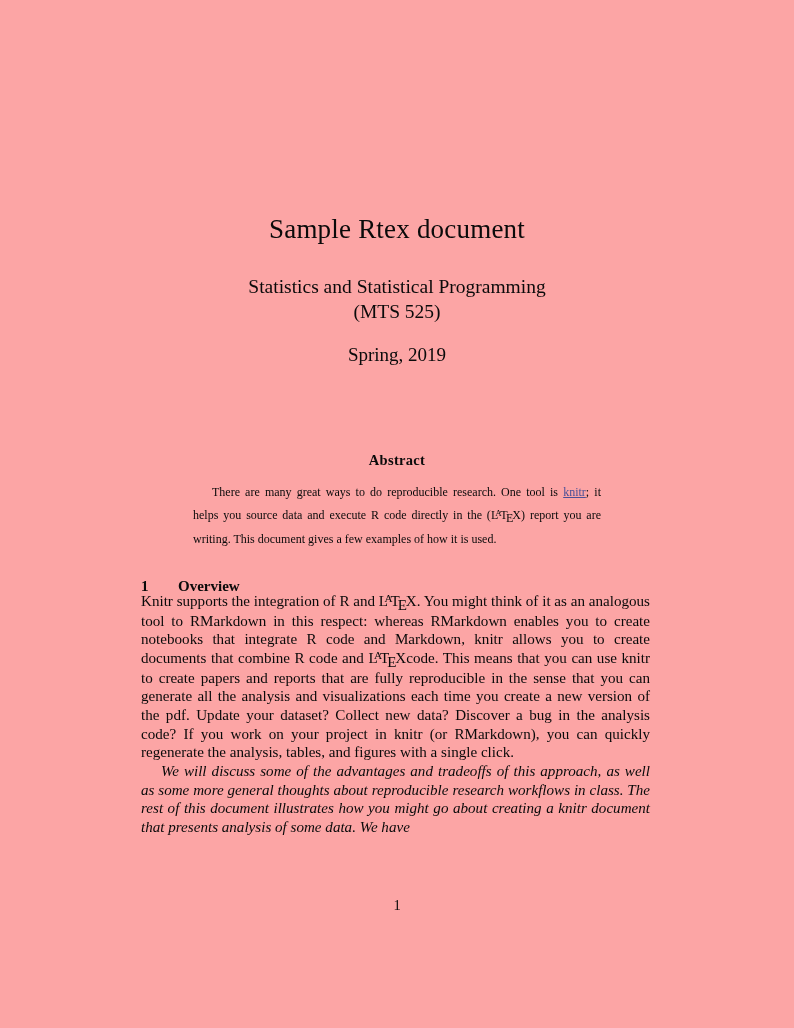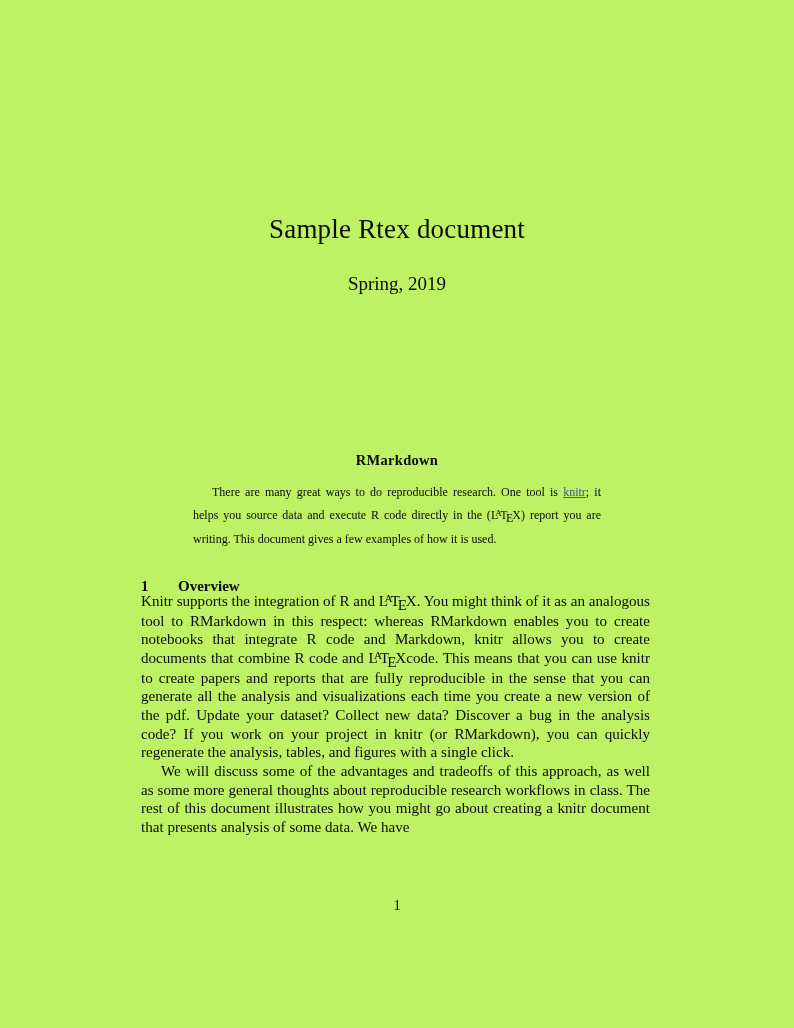--- a/index.html
+++ b/index.html
@@ -4,21 +4,21 @@
 <style>
   html, body {
     margin: 0;
     padding: 0;
     background: #ffffff;
   }
   .page {
     position: relative;
     width: 794px;
     height: 1028px;
-    background: #bef264;
+    background: #fca5a5;
     margin: 0 auto;
     overflow: hidden;
     font-family: "Liberation Serif", "DejaVu Serif", serif;
     color: #0a0a0a;
   }
 
   
   .title-block {
     position: absolute;
     left: 0;
@@ -43,21 +43,21 @@
     font-size: 19px;
     line-height: 25px;
   }
   .author-email {
     display: block;
     margin-top: 2px;
     color: #4a4f97;
     font-size: 18.5px;
   }
   .date-block {
-    margin-top: 26px;
+    margin-top: 19px;
     font-size: 19px;
     line-height: 24px;
   }
 
   
   .abstract {
     position: absolute;
     left: 181px;
     width: 432px;
     top: 452px;
@@ -97,21 +97,21 @@
     width: 509px;
     top: 592px;
   }
   .body-text p {
     font-size: 15.1px;
     line-height: 18.65px;
     text-align: justify;
     margin: 0;
     hyphens: none;
   }
-  .body-text p + p { text-indent: 20px; }
+  .body-text p + p { text-indent: 20px; font-style: italic; }
 
   
   .latex { white-space: nowrap; }
   .latex .a {
     font-size: 0.74em;
     position: relative;
     top: -0.33em;
     margin-left: -0.33em;
     margin-right: -0.18em;
   }
@@ -135,27 +135,31 @@
   }
 </style>
 </head>
 <body>
 
 <div class="page">
 
   <div class="title-block">
     <h1 class="doc-title">Sample Rtex document</h1>
 
+    <div class="course-block">
+      <div>Statistics and Statistical Programming</div>
+      <div>(MTS 525)</div>
+    </div>
 
 
     <div class="date-block">Spring, 2019</div>
   </div>
 
   <div class="abstract">
-    <div class="abstract-heading">RMarkdown</div>
+    <div class="abstract-heading">Abstract</div>
     <p class="abstract-body"><span>There are many great ways to do reproducible research. One tool is </span><a class="link" href="#">knitr</a><span>; it helps you source data and execute R code directly in the (</span><span class="latex"><span>L</span><span class="a">A</span><span>T</span><span class="e">E</span><span>X</span></span><span>) report you are writing. This document gives a few examples of how it is used.</span></p>
   </div>
 
   <h2 class="section-heading"><span class="sec-num">1</span><span>Overview</span></h2>
 
   <div class="body-text">
     <p><span>Knitr supports the integration of R and </span><span class="latex"><span>L</span><span class="a">A</span><span>T</span><span class="e">E</span><span>X</span></span><span>. You might think of it as an analogous tool to RMarkdown in this respect: whereas RMarkdown enables you to create notebooks that integrate R code and Markdown, knitr allows you to create documents that combine R code and </span><span class="latex"><span>L</span><span class="a">A</span><span>T</span><span class="e">E</span><span>X</span></span><span>code. This means that you can use knitr to create papers and reports that are fully reproducible in the sense that you can generate all the analysis and visualizations each time you create a new version of the pdf. Update your dataset? Collect new data? Discover a bug in the analysis code? If you work on your project in knitr (or RMarkdown), you can quickly regenerate the analysis, tables, and figures with a single click.</span></p>
     <p>We will discuss some of the advantages and tradeoffs of this approach, as well as some more general thoughts about reproducible research workflows in class. The rest of this document illustrates how you might go about creating a knitr document that presents analysis of some data. We have</p>
   </div>
 

